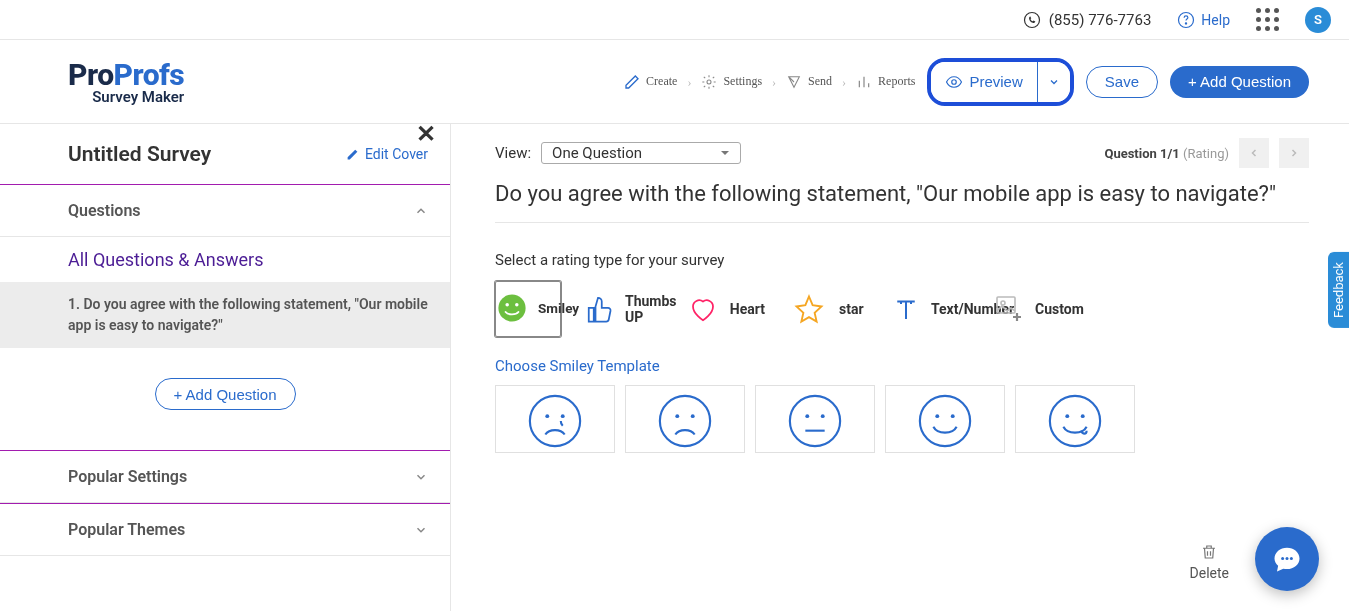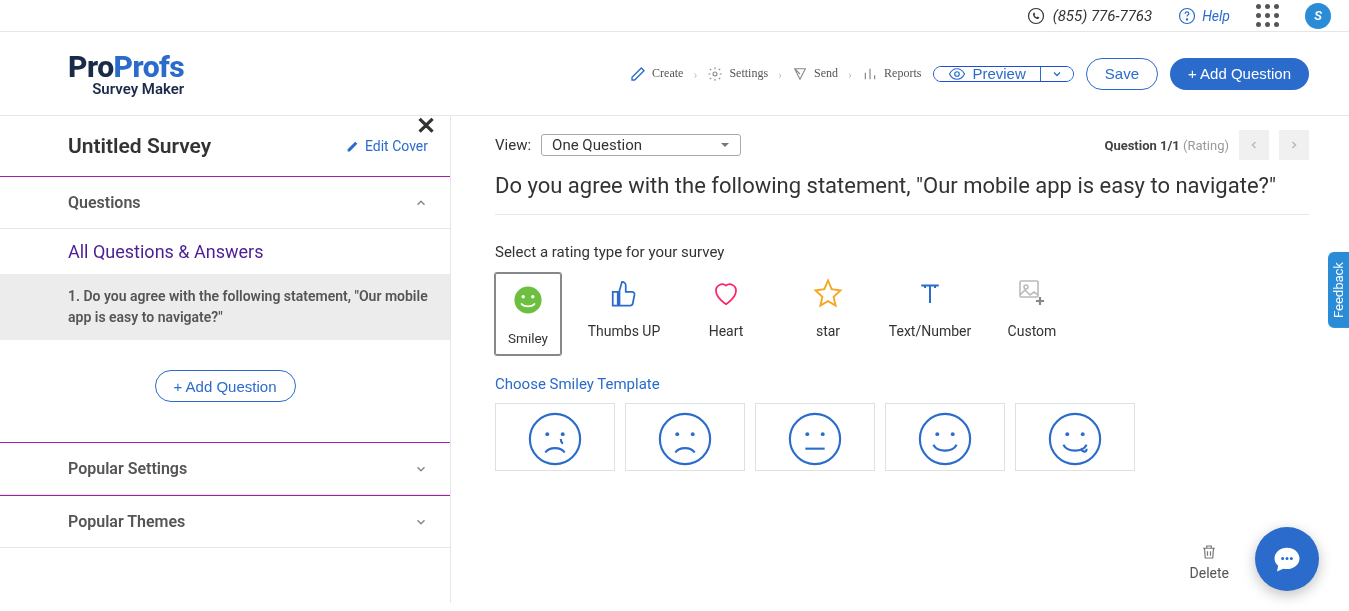--- a/index.html
+++ b/index.html
@@ -1,39 +1,39 @@
 <!DOCTYPE html>
 <html><head>
 <meta charset="utf-8">
 <style>
   * { margin: 0; padding: 0; box-sizing: border-box; }
   body { font-family: -apple-system, 'Segoe UI', Roboto, Arial, sans-serif; font-size: 14px; color: #333; background: #fff; }
 
   
-  .topbar { display: flex; justify-content: flex-end; align-items: center; height: 32px; padding: 0 18px; border-bottom: 1px solid #e6e6e6; gap: 26px; font-style: italic; }
+  .topbar { display: flex; justify-content: flex-end; align-items: center; height: 40px; padding: 0 18px; border-bottom: 1px solid #e6e6e6; gap: 26px; }
   .phone-wrap { display: flex; align-items: center; gap: 8px; color: #333; font-size: 15px; }
   .help-wrap { display: flex; align-items: center; gap: 6px; color: #2a6bcc; font-size: 14px; }
   .apps-grid { display: grid; grid-template-columns: repeat(3, 5px); grid-template-rows: repeat(3, 5px); gap: 4px; }
   .apps-grid span { width: 5px; height: 5px; background: #555; border-radius: 50%; }
   .avatar-circle { width: 26px; height: 26px; border-radius: 50%; background: #2a8cd7; color: #fff; display: flex; align-items: center; justify-content: center; font-size: 13px; font-weight: 600; }
 
   
   .header { display: flex; align-items: center; justify-content: space-between; height: 84px; padding: 0 40px 0 68px; border-bottom: 1px solid #e6e6e6; }
   .logo-block { display: flex; flex-direction: column; align-items: flex-end; }
   .logo-line { font-size: 30px; font-weight: 800; letter-spacing: -0.5px; }
   .logo-pro { color: #1a2b4a; }
   .logo-profs { color: #2a6bcc; }
   .logo-sub { font-size: 15px; color: #1a2b4a; font-weight: 600; margin-top: -4px; }
   .header-right { display: flex; align-items: center; gap: 12px; }
   .nav-steps { display: flex; align-items: flex-end; gap: 10px; color: #555; font-size: 12px; font-family: Liberation Serif, serif; }
   .nav-step { display: flex; align-items: center; gap: 6px; cursor: pointer; }
   .nav-sep { color: #bbb; }
   .nav-icon-svg { width: 16px; height: 16px; }
   .btn-outline { border: 1px solid #2a6bcc; color: #2a6bcc; background: #fff; border-radius: 18px; height: 32px; padding: 2px 18px; font-size: 15px; cursor: pointer; display: inline-flex; align-items: center; gap: 6px; }
-  .preview-group { display: flex; border: 1px solid #1d4ed8; border-radius: 18px; overflow: hidden; height: 16px; }
+  .preview-group { display: flex; border: 4px solid #1d4ed8; border-radius: 18px; overflow: hidden; height: 48px; }
   .preview-group button { border: none; background: #fff; color: #2a6bcc; font-size: 15px; padding: 0 14px; cursor: pointer; display: flex; align-items: center; gap: 6px; }
   .preview-group .chev { border-left: 1px solid #2a6bcc; padding: 0 10px; }
   .btn-primary { background: #2a6bcc; color: #fff; border: none; border-radius: 18px; height: 32px; padding: 0 18px; font-size: 15px; cursor: pointer; }
 
   
   .workspace { display: flex; height: calc(611px - 40px - 84px); }
   .sidebar { width: 451px; border-right: 1px solid #e6e6e6; display: flex; flex-direction: column; overflow-y: auto; position: relative; }
   .cover-row { display: flex; align-items: center; padding: 18px 22px 18px 68px; position: relative; }
   .cover-title { font-size: 21px; font-weight: 600; color: #333; flex: 1; }
   .edit-cover { color: #2a6bcc; font-size: 14px; display: flex; align-items: center; gap: 6px; margin-left: 12px; }
@@ -50,21 +50,21 @@
   .main-panel { flex: 1; padding: 14px 40px 14px 44px; position: relative; overflow-y: auto; }
   .view-row { display: flex; align-items: center; justify-content: space-between; margin-bottom: 10px; }
   .view-left { display: flex; align-items: center; gap: 10px; font-size: 15px; color: #333; }
   .select-box { border: 1px solid #aaa; border-radius: 3px; height: 22px; width: 200px; padding: 0 10px; font-size: 15px; color: #333; background: #fff; display: flex; align-items: center; justify-content: space-between; cursor: pointer; }
   .nav-info { display: flex; align-items: center; gap: 10px; font-size: 13px; color: #444; }
   .nav-info .muted { color: #999; }
   .nav-arrow { width: 30px; height: 30px; background: #f0f0f0; color: #bbb; display: flex; align-items: center; justify-content: center; cursor: pointer; }
   .q-title { font-size: 22px; color: #333; line-height: 1.45; padding-bottom: 12px; border-bottom: 1px solid #e6e6e6; margin-bottom: 28px; }
   .section-label { font-size: 15px; color: #333; margin-bottom: 12px; }
   .type-row { display: flex; gap: 24px; margin-bottom: 20px; }
-  .type-card { width: 78px; display: flex; flex-direction: column; align-items: center; gap: 10px; cursor: pointer; font-size: 14px; color: #333; }
+  .type-card { width: 78px; display: flex; flex-direction: row; align-items: center; gap: 10px; cursor: pointer; font-size: 14px; color: #333; font-weight: bold; }
   .type-card.selected { border: 1px solid #888; box-shadow: 0 0 0 1px #888; border-radius: 2px; padding: 6px 0 8px; width: 66px; }
   .type-card.selected .t-label { font-size: 13.5px; }
   .type-icon-box { width: 40px; height: 40px; display: flex; align-items: center; justify-content: center; }
   .choose-label { font-size: 15px; color: #2a6bcc; margin-bottom: 10px; }
   .smiley-row { display: flex; gap: 10px; }
   .smiley-cell { border: 1px solid #e0e0e0; width: 120px; height: 68px; display: flex; align-items: flex-start; justify-content: center; padding-top: 6px; overflow: hidden; cursor: pointer; }
 
   
   .feedback-tab { position: fixed; right: 0; top: 252px; background: #2a8cd7; color: #fff; writing-mode: vertical-rl; transform: rotate(180deg); padding: 10px 3px; font-size: 13px; border-radius: 0 6px 6px 0; cursor: pointer; }
   .chat-bubble { position: fixed; right: 30px; bottom: 20px; width: 64px; height: 64px; border-radius: 50%; background: #2a6bcc; box-shadow: 0 4px 14px rgba(0,0,0,0.25); display: flex; align-items: center; justify-content: center; cursor: pointer; }

